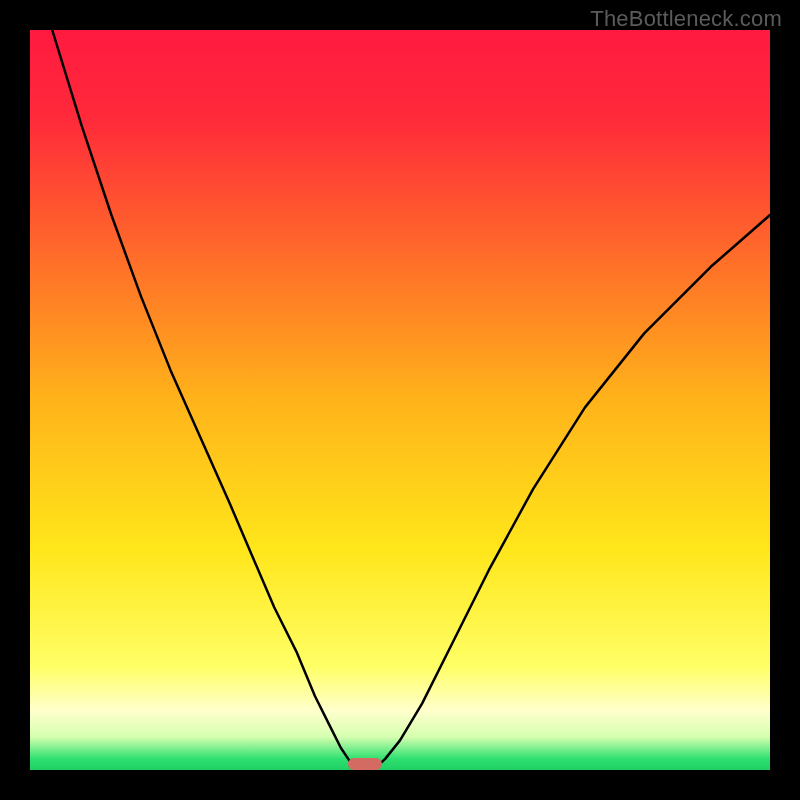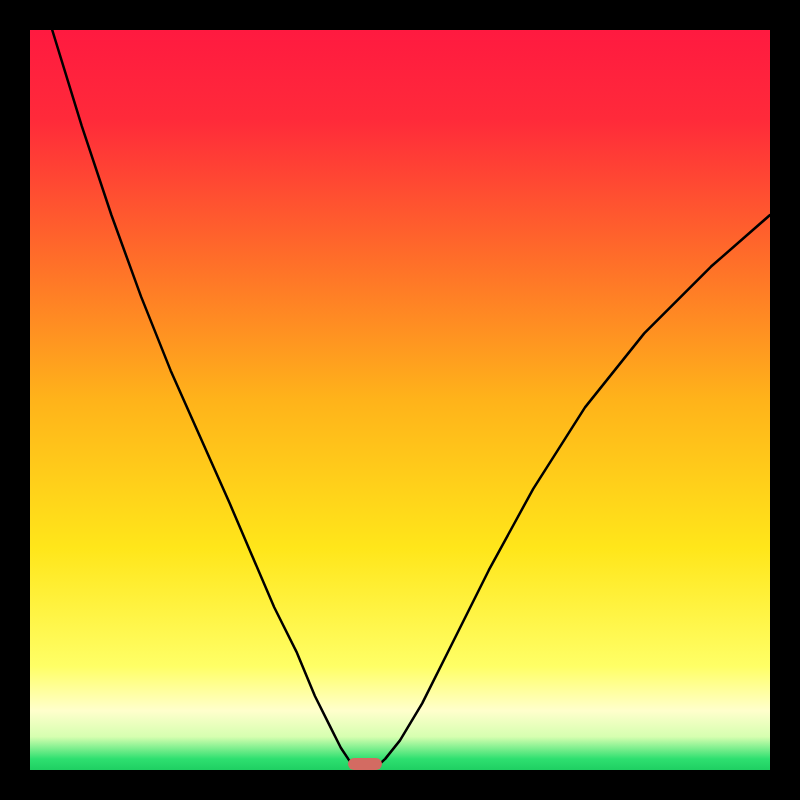--- a/index.html
+++ b/index.html
@@ -82,13 +82,14 @@
       <rect x="0" y="0" width="740" height="740" fill="url(#bg)"></rect>
     </svg>
 
     <svg class="curve" viewBox="0 0 740 740" preserveAspectRatio="none">
       <path id="curvePath" d="M0.00 -88.80 L22.20 0.00 L51.80 96.20 L81.40 185.00 L111.00 266.40 L140.60 340.40 L170.20 407.00 L199.80 473.60 L222.00 525.40 L244.20 577.20 L266.40 621.60 L284.90 666.00 L299.70 695.60 L310.80 717.80 L318.20 728.90 L323.38 735.56 L327.08 738.52 L346.32 737.04 L355.20 728.90 L370.00 710.40 L392.20 673.40 L421.80 614.20 L458.80 540.20 L503.20 458.80 L555.00 377.40 L614.20 303.40 L680.80 236.80 L740.00 185.00" fill="none" stroke-width="2.5" stroke-linecap="round" stroke-linejoin="round" stroke="#000000"></path>
     </svg>
 
     <div class="marker" id="marker" style="left: 335.22px; bottom: 0px; width: 34.04px; height: 11.84px; background: rgb(211, 107, 98);"></div>
   </div>
 
+  <div class="watermark">TheBottleneck.com</div>
 </div>
 
 </body></html>

